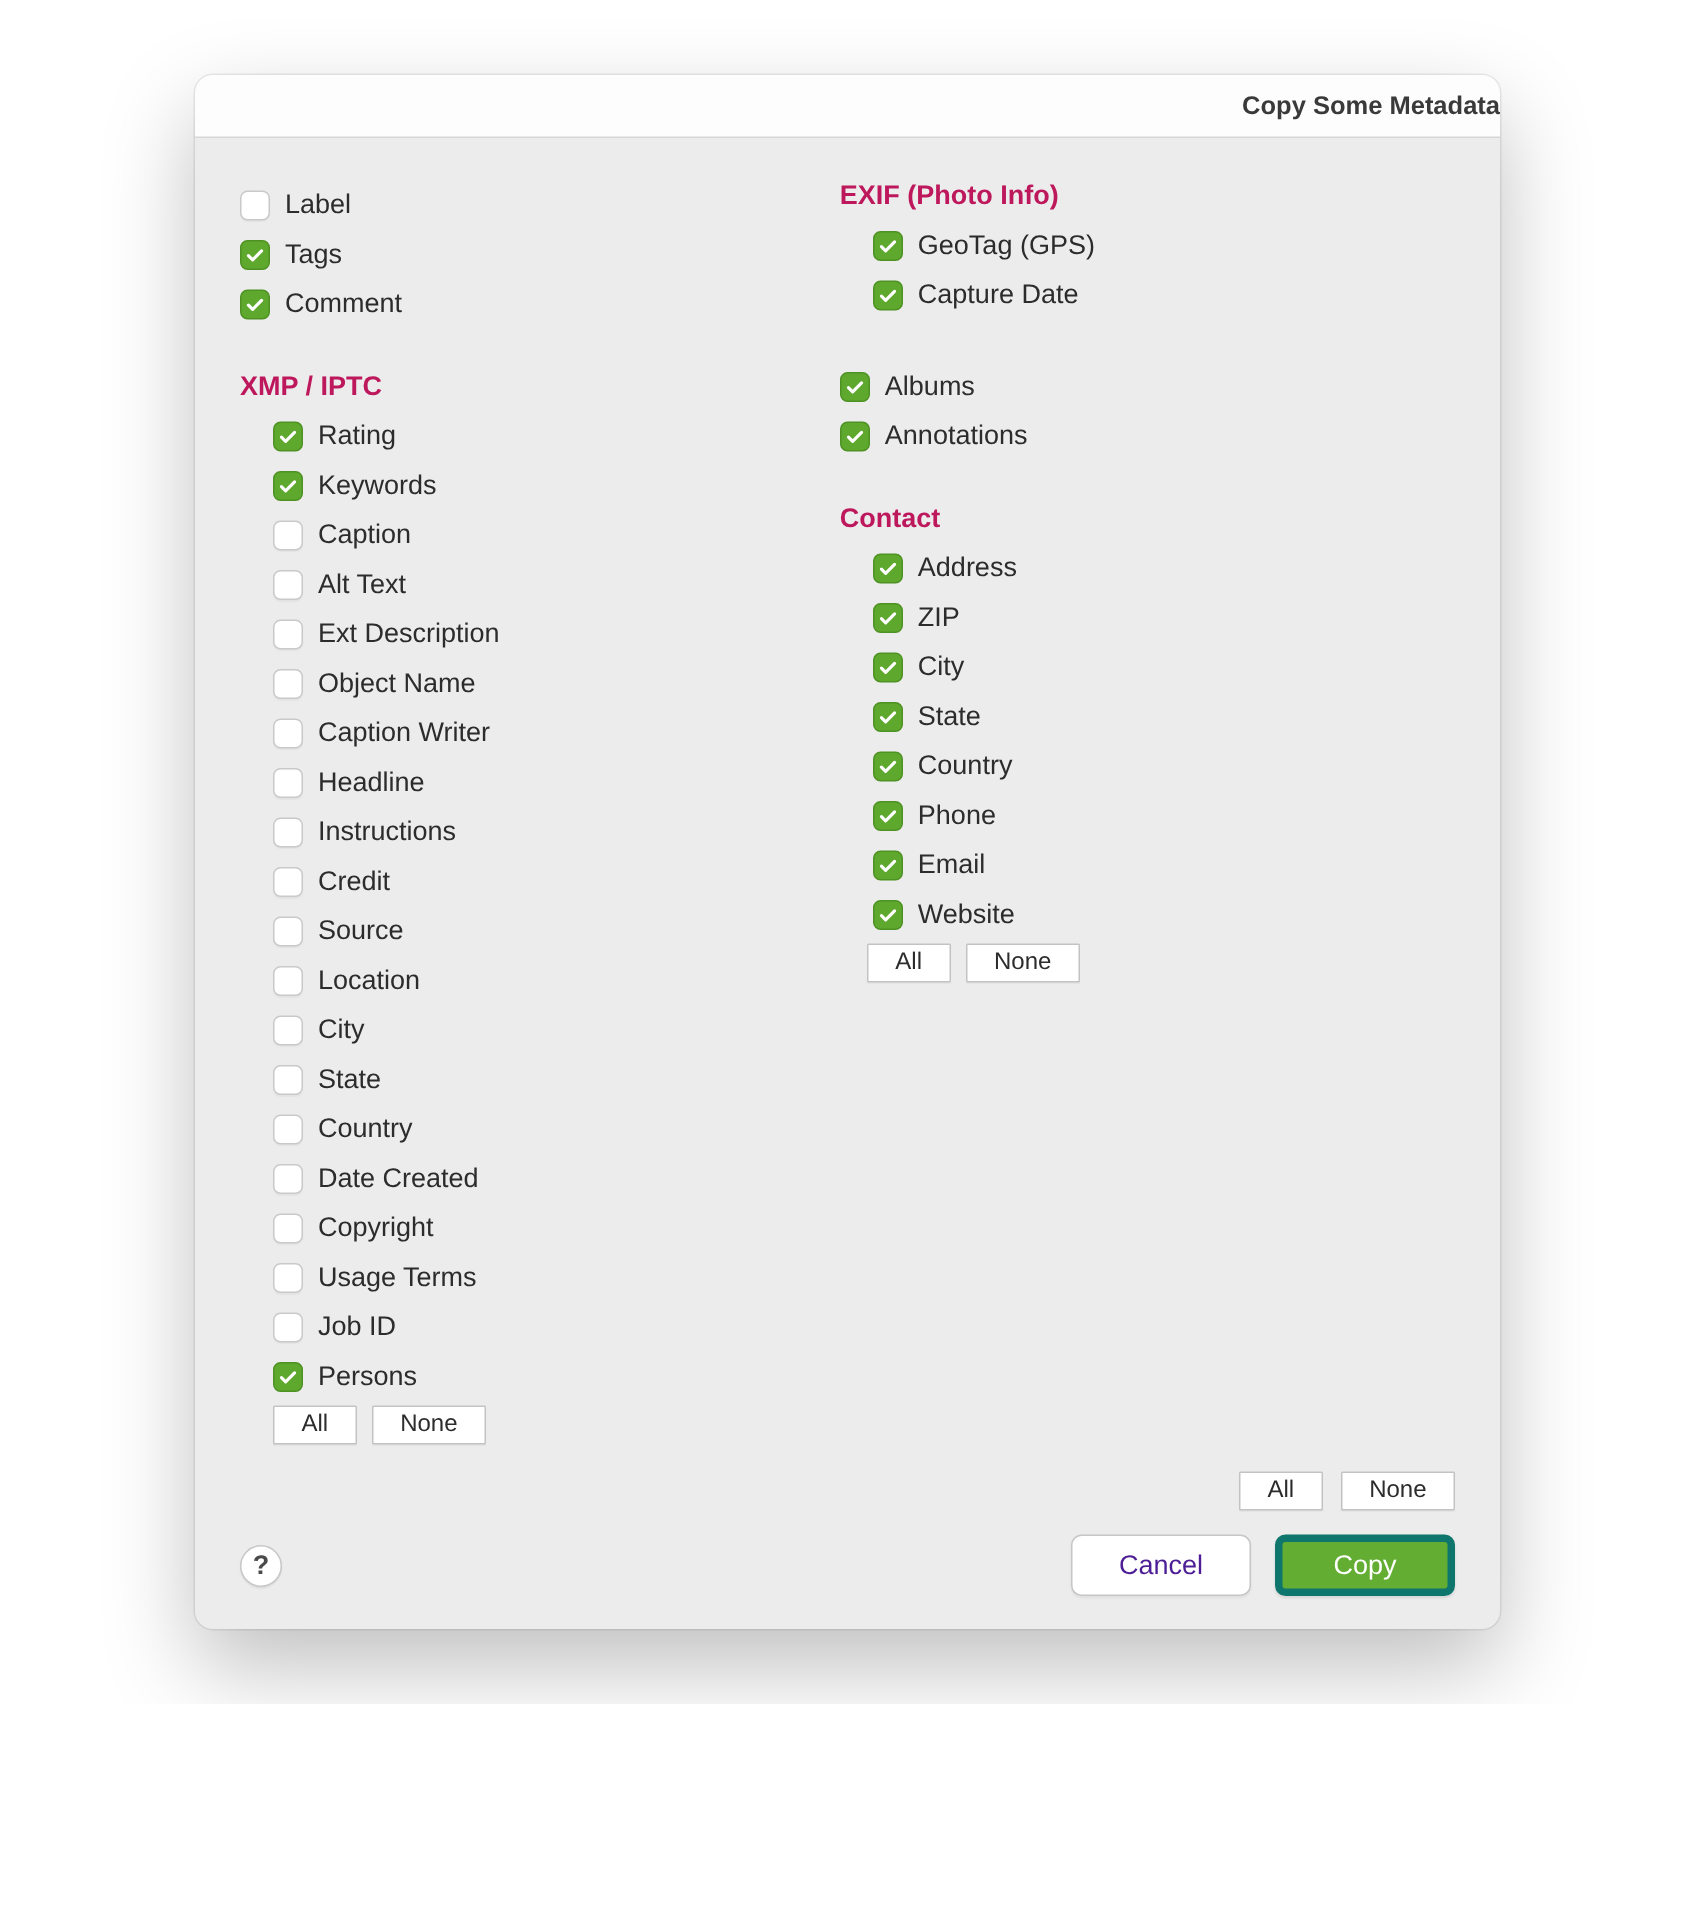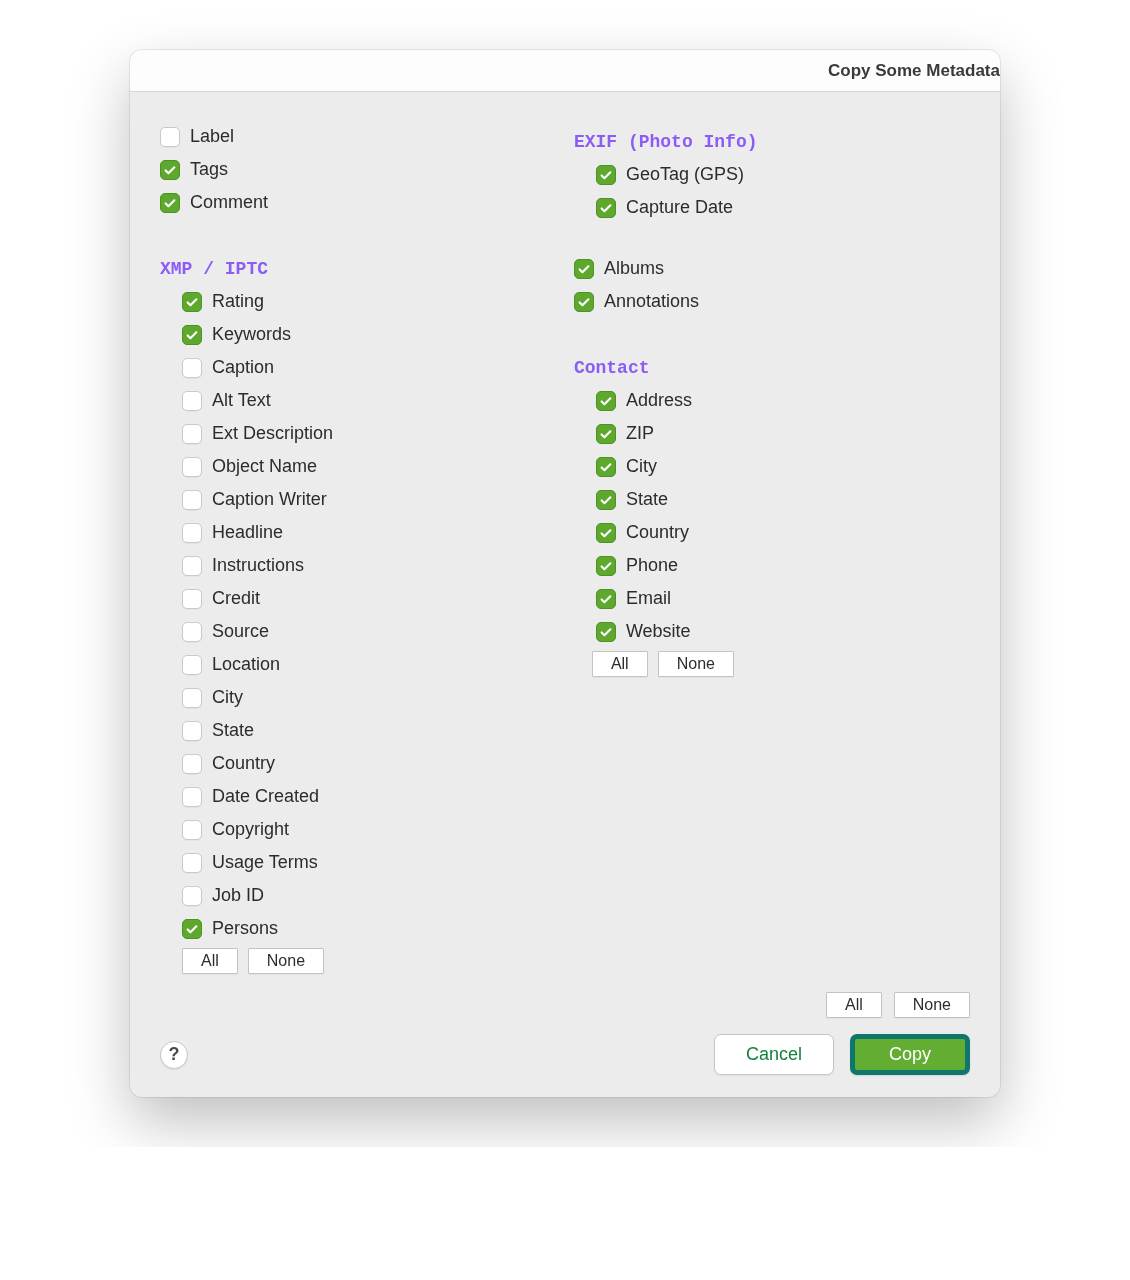--- a/index.html
+++ b/index.html
@@ -27,35 +27,34 @@
       border-bottom: 1px solid #d7d7d7;
       text-align: right;
       padding: 11px 0 10px;
       font-size: 17px;
       font-weight: 600;
       color: #3a3a3a;
     }
     .content {
       padding: 28px 30px 18px 30px;
       display: flex;
-      gap: 17px;
+      gap: 3px;
     }
     .col {
       flex: 1;
       min-width: 0;
     }
     .col-left { flex: 0 0 49%; }
     .col-right { flex: 0 0 51%; }
     .group-heading {
       font-size: 18px;
       font-weight: 700;
-      color: #8b5cf6;
+      color: #be185d;
       margin-bottom: 6px;
-      margin-top: 12px;
-      font-family: Liberation Mono, monospace;
+      margin-top: 0;
     }
     .indent {
       padding-left: 22px;
       text-align: right;
     }
     .checkbox-row {
       display: flex;
       align-items: center;
       gap: 10px;
       height: 33px;
@@ -144,21 +143,21 @@
       font-size: 18px;
       padding: 5px 28px;
       cursor: pointer;
       border: 1px solid transparent;
       min-width: 120px;
       text-align: center;
     }
     .btn-cancel {
       background: #fff;
       border: 1px solid #c6c6c6;
-      color: #15803d;
+      color: #4c1d95;
       box-shadow: 0 1px 2px rgba(0,0,0,0.06);
     }
     .btn-copy {
       background: #63ad32;
       border: 5px solid #0f766e;
       color: #fff;
       font-weight: 500;
       box-shadow: 0 1px 2px rgba(0,0,0,0.1);
     }
     .leftcol-allnone {

